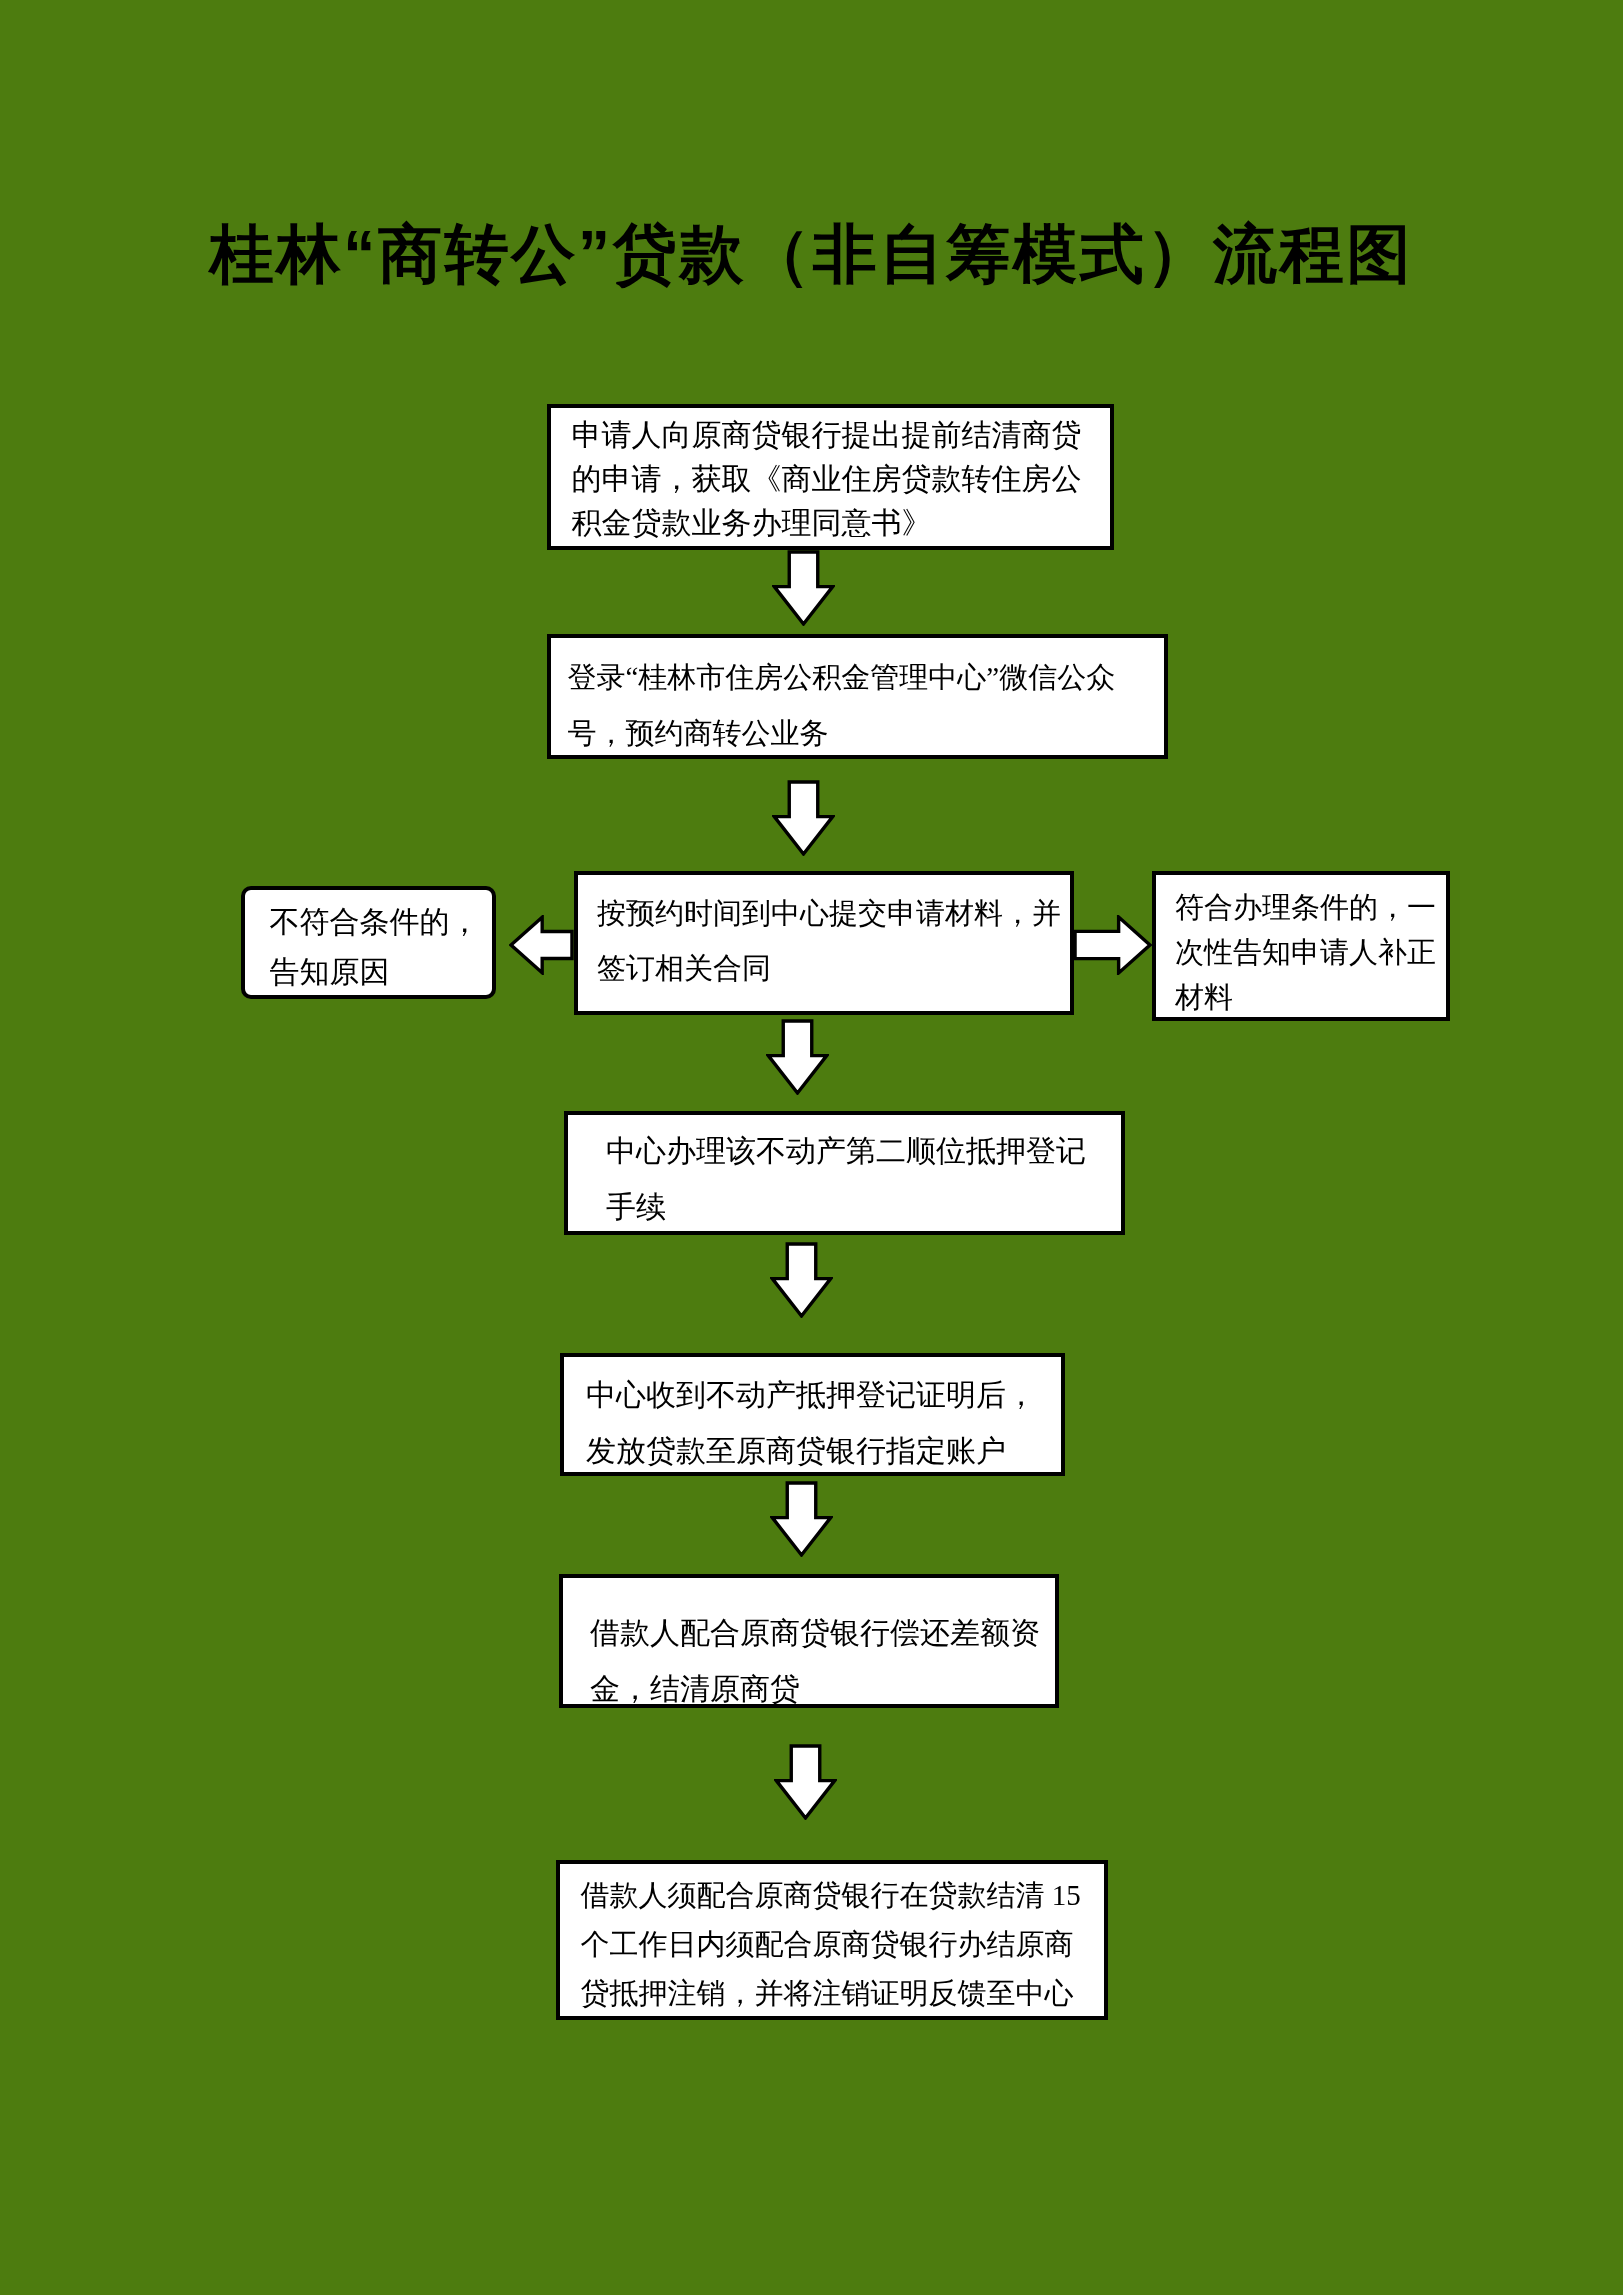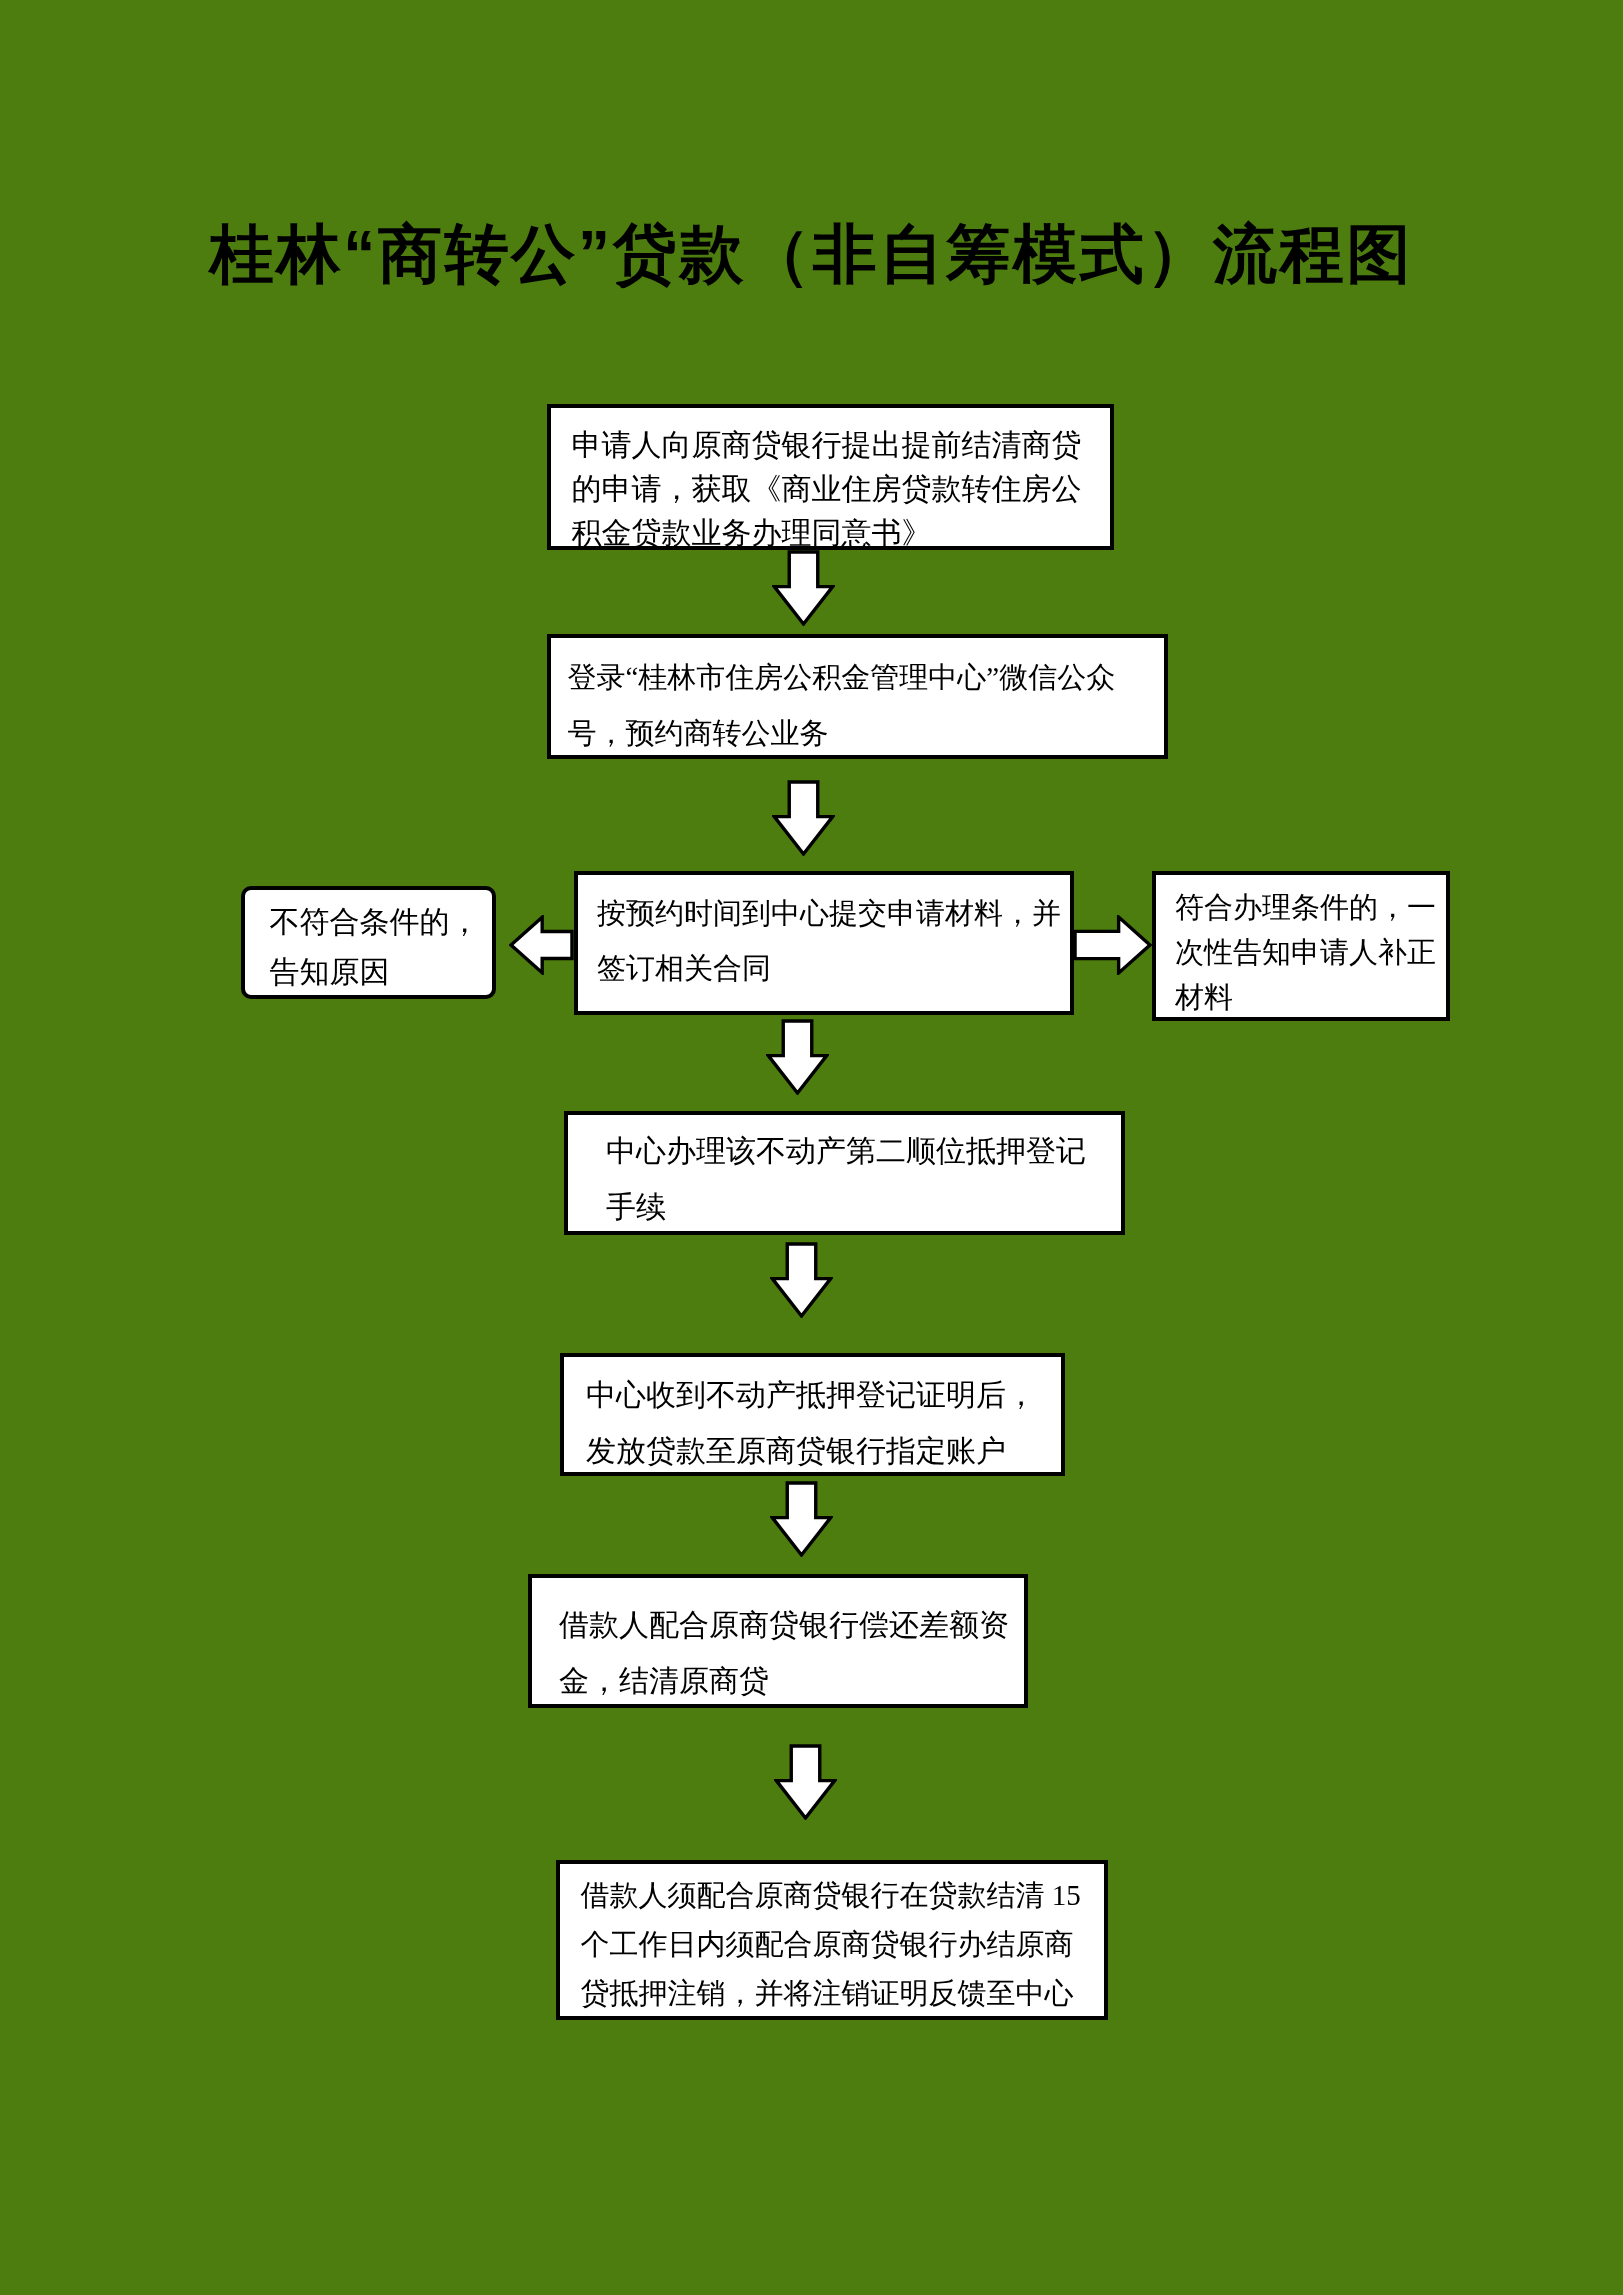--- a/index.html
+++ b/index.html
@@ -30,28 +30,28 @@
     box-sizing: border-box;
     border: 4.1px solid #000000;
     background: #ffffff;
     font-size: 30px;
     line-height: 55px;
     padding: 9.5px 13.6px 0 22px;
     word-break: break-all;
     text-align: left;
   }
   
-  .b-apply     { left: 547px;  top: 404px;  width: 567px; height: 146px; line-height: 44px; padding-top: 15px; padding-left: 20.5px; }
+  .b-apply     { left: 547px;  top: 404px;  width: 567px; height: 146px; line-height: 44px; padding-top: 5px; padding-left: 20.5px; }
   .b-reserve   { left: 547px;  top: 634px;  width: 621px; height: 125px; font-size: 29px; line-height: 56px; padding-top: 11px; padding-left: 16.4px; padding-right: 12.3px; }
   .b-reject    { left: 241px;  top: 886px; width: 255px; height: 113px; line-height: 50px; padding-top: 6.8px; padding-left: 24.5px; padding-right: 9.5px; border-radius: 10px; }
   .b-submit    { left: 574px;  top: 871px; width: 500px; height: 144px; font-size: 29px; line-height: 55px; padding-top: 11px; padding-left: 19px; padding-right: 8.2px; }
   .b-supp      { left: 1152px; top: 871px; width: 298px; height: 150px; font-size: 29px; line-height: 45px; padding-top: 9.5px; padding-left: 19px; padding-right: 6.8px; }
   .b-mortgage  { left: 564px;  top: 1111px; width: 561px; height: 124px; line-height: 56px; padding-top: 8.2px; padding-left: 38px; }
   .b-disburse  { left: 560px;  top: 1353px; width: 505px; height: 123px; line-height: 56px; padding-top: 9.5px; padding-right: 11px; }
-  .b-repay     { left: 528px;  top: 1574px; width: 500px; height: 134px; line-height: 56px; padding-top: 19px; padding-left: 27px; padding-right: 11px; }
+  .b-repay     { left: 559px;  top: 1574px; width: 500px; height: 134px; line-height: 56px; padding-top: 27px; padding-left: 27px; padding-right: 11px; }
   .b-cancel    { left: 556px;  top: 1860px; width: 552px; height: 160px; font-size: 29px; line-height: 49px; padding-top: 6.8px; padding-left: 20.5px; padding-right: 11px; }
 
   .arrow { position: absolute; }
   .arrow svg { display: block; }
   .arrow polygon {
     fill: #ffffff;
     stroke: #000000;
     stroke-width: 5;
     stroke-linejoin: miter;
   }

